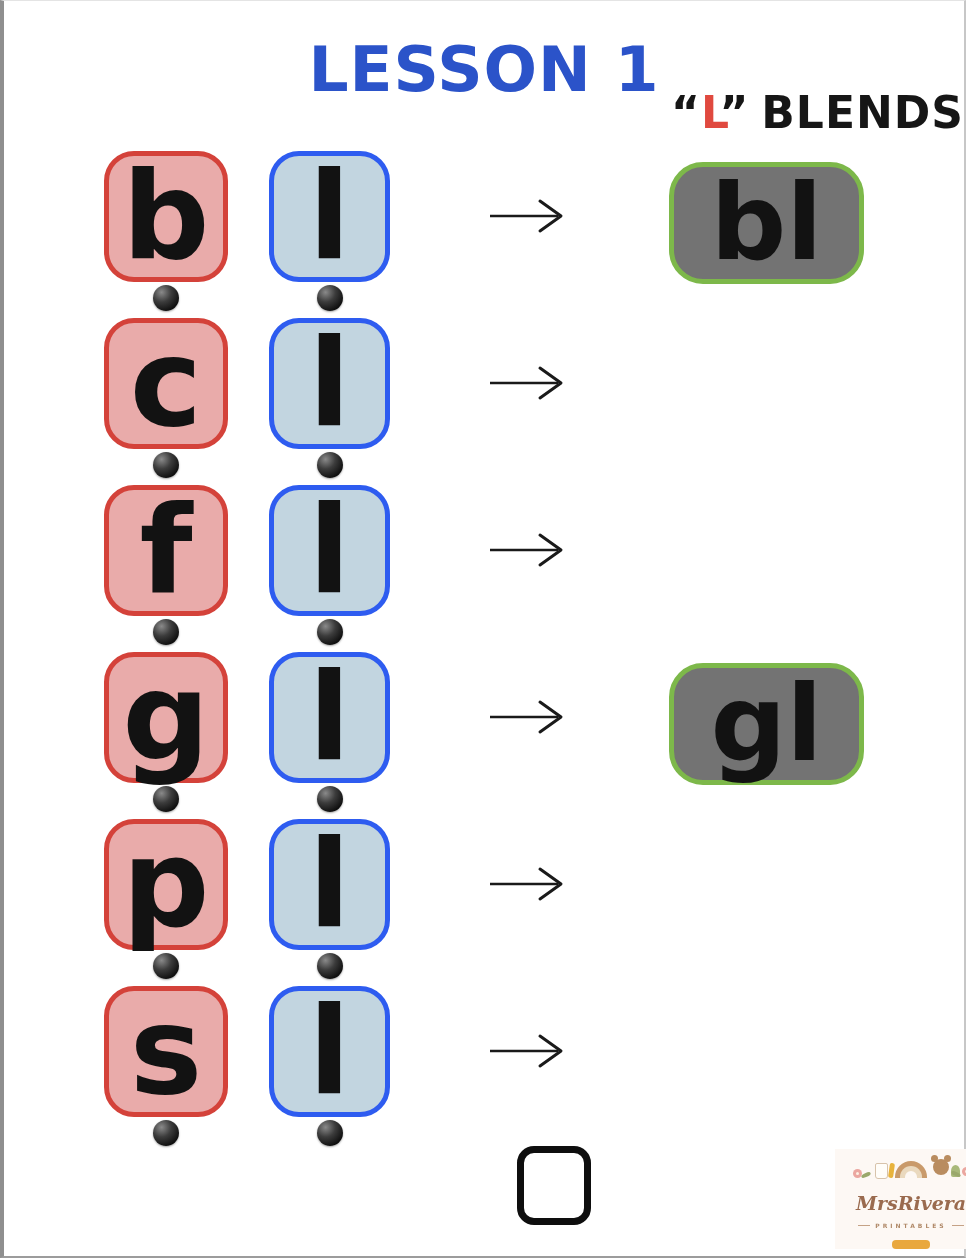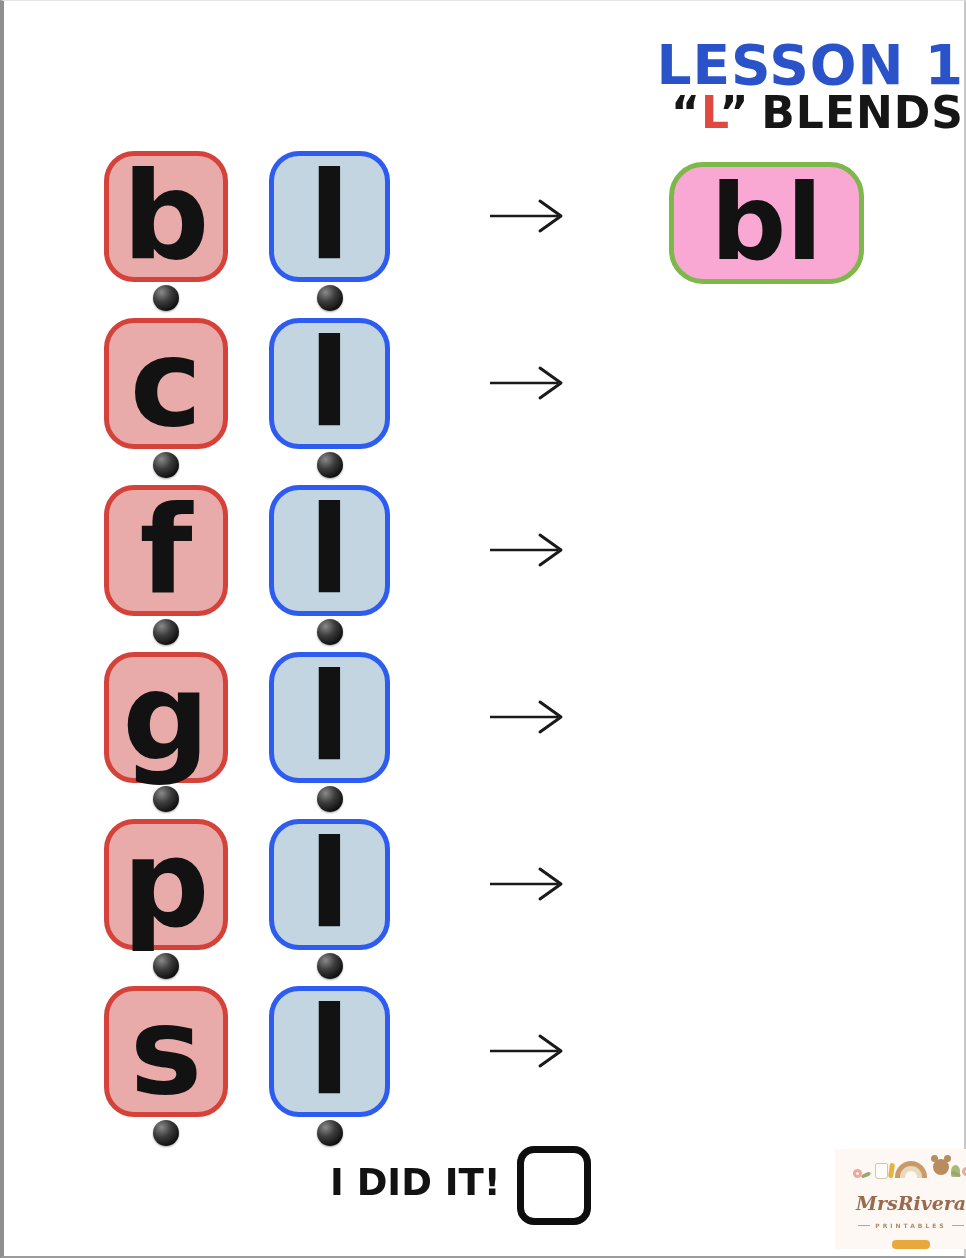--- a/index.html
+++ b/index.html
@@ -2,38 +2,38 @@
 <html><head>
 <meta charset="utf-8">
 <style>
   * { margin:0; padding:0; box-sizing:border-box; }
   html,body { width:966px; height:1258px; background:#ffffff; overflow:hidden;
               font-family:"DejaVu Sans", sans-serif; }
   .page { position:relative; width:966px; height:1258px; background:#fff;
           border-left:4px solid #8f8f8f; border-top:1px solid #e4e4e4;
           border-right:2px solid #c7c7c7; border-bottom:2px solid #9c9c9c; }
 
-  .title { position:absolute; top:32px; left:0; right:0; text-align:right;
-           font-size:55px; font-weight:700; letter-spacing:1px; color:#2b53c9; }
+  .title { position:absolute; top:32px; left:0; right:0; text-align:center;
+           font-size:63px; font-weight:700; letter-spacing:1px; color:#2b53c9; }
   .subtitle { position:absolute; top:86px; left:0; right:0; text-align:right;
               font-size:44px; font-weight:700; color:#161616; letter-spacing:1px; }
   .subtitle .red-letter { color:#e0493f; }
   .subtitle .q { color:#161616; }
   .subtitle .word { margin-left:12px; }
 
   .row { position:absolute; left:0; width:100%; height:167px; }
   .r0{top:150px}.r1{top:317px}.r2{top:484px}.r3{top:651px}.r4{top:818px}.r5{top:985px}
 
   .tile { position:absolute; display:flex; align-items:center; justify-content:center;
           color:#121212; font-weight:700; }
   .tile-red  { left:100px; top:0; width:124px; height:131px; background:#e9abaa;
                border:5px solid #d4423a; border-radius:30px; font-size:122px; }
   .tile-blue { left:265px; top:0; width:121px; height:131px; background:#c2d5e0;
                border:5px solid #2e5cf0; border-radius:30px; font-size:122px; }
-  .tile-green{ left:665px; top:11px; width:195px; height:122px; background:#f9a8d4;
+  .tile-green{ left:665px; top:11px; width:195px; height:122px; background:#737373;
                border:5px solid #7db84a; border-radius:34px; font-size:106px; }
   .tile span { line-height:0.9; }
 
   .dot { position:absolute; width:26px; height:26px; border-radius:50%;
          top:134px;
          background:radial-gradient(circle at 33% 28%, #8a8a8a 0%, #3c3c3c 38%, #0c0c0c 78%);
          box-shadow:0 1px 2px rgba(0,0,0,0.35); }
   .dot-red  { left:149px; }
   .dot-blue { left:313px; }
 
@@ -146,20 +146,23 @@
       </div>
     <div class="dot dot-red"></div>
     <div class="tile tile-blue">
         <span>l</span>
       </div>
     <div class="dot dot-blue"></div>
     <svg class="arrow" viewBox="0 0 82 44">
         <line x1="2" y1="22" x2="70" y2="22" stroke="#1a1a1a" stroke-width="2.6"></line>
         <polyline points="52,7 73,22 52,37" fill="none" stroke="#1a1a1a" stroke-width="3" stroke-linecap="round" stroke-linejoin="round"></polyline>
       </svg>
+    <div class="tile tile-green">
+        <span>gl</span>
+      </div>
   </div>
 
   <div class="row r4">
     <div class="tile tile-red">
         <span>p</span>
       </div>
     <div class="dot dot-red"></div>
     <div class="tile tile-blue">
         <span>l</span>
       </div>
@@ -178,21 +181,20 @@
     <div class="tile tile-blue">
         <span>l</span>
       </div>
     <div class="dot dot-blue"></div>
     <svg class="arrow" viewBox="0 0 82 44">
         <line x1="2" y1="22" x2="70" y2="22" stroke="#1a1a1a" stroke-width="2.6"></line>
         <polyline points="52,7 73,22 52,37" fill="none" stroke="#1a1a1a" stroke-width="3" stroke-linecap="round" stroke-linejoin="round"></polyline>
       </svg>
   </div>
 
-  <div class="footer-label">I DID IT!</div>
   <div class="checkbox"></div>
 
   <div class="logo">
     <div class="logo-art">
       <div class="flower fl-l"></div>
       <div class="leaf lf-l"></div>
       <div class="cup"></div>
       <div class="pencil"></div>
       <div class="rainbow"></div>
       <div class="bear"></div>

